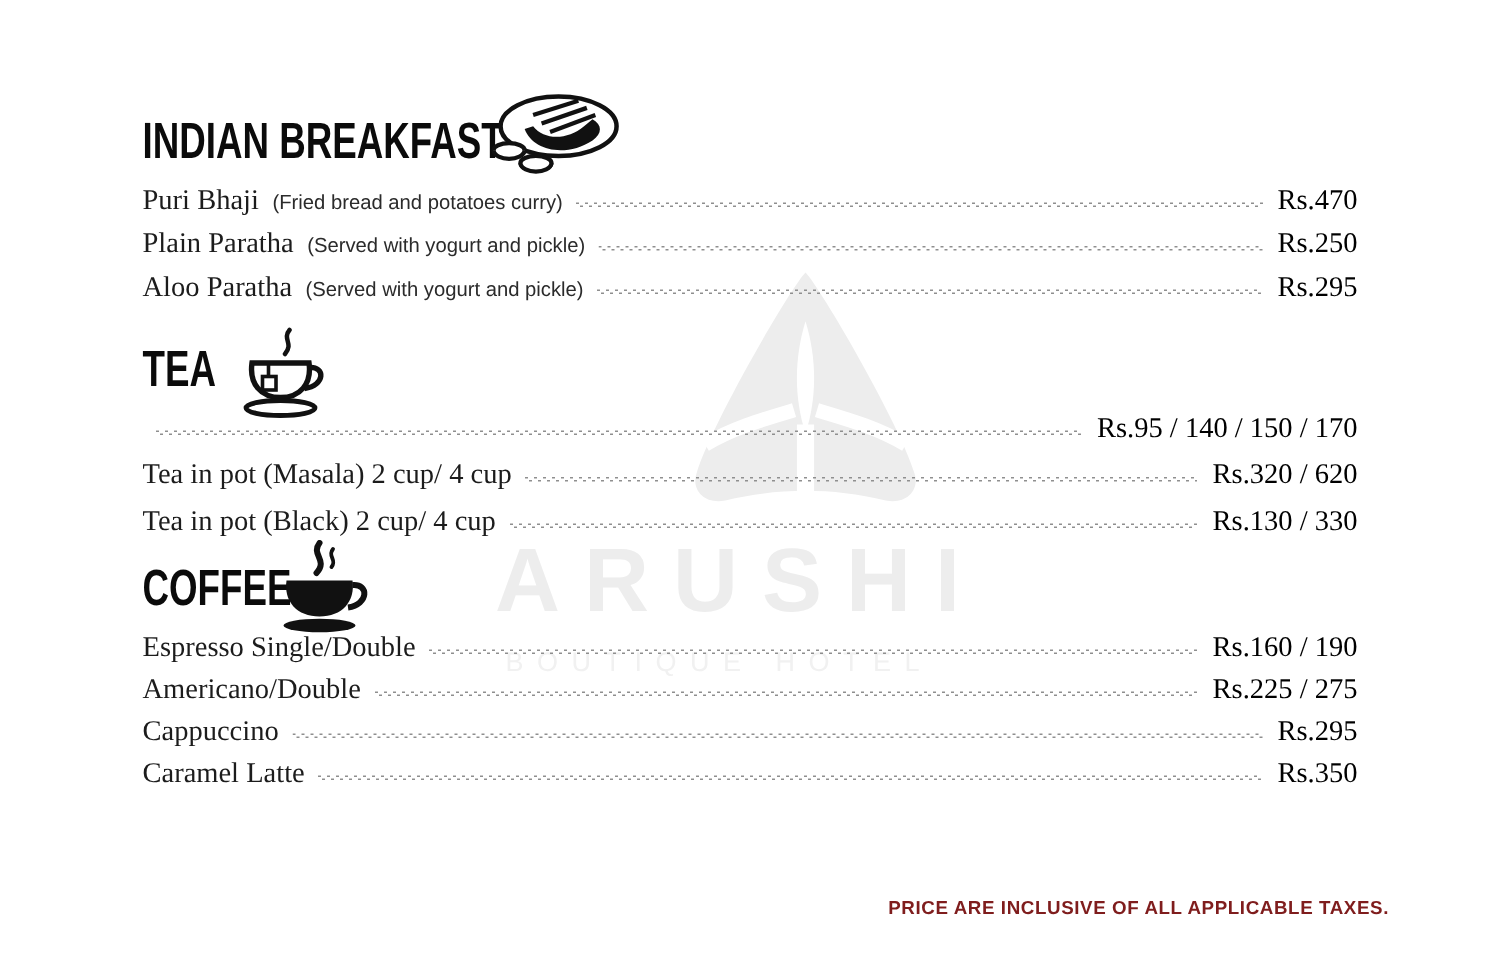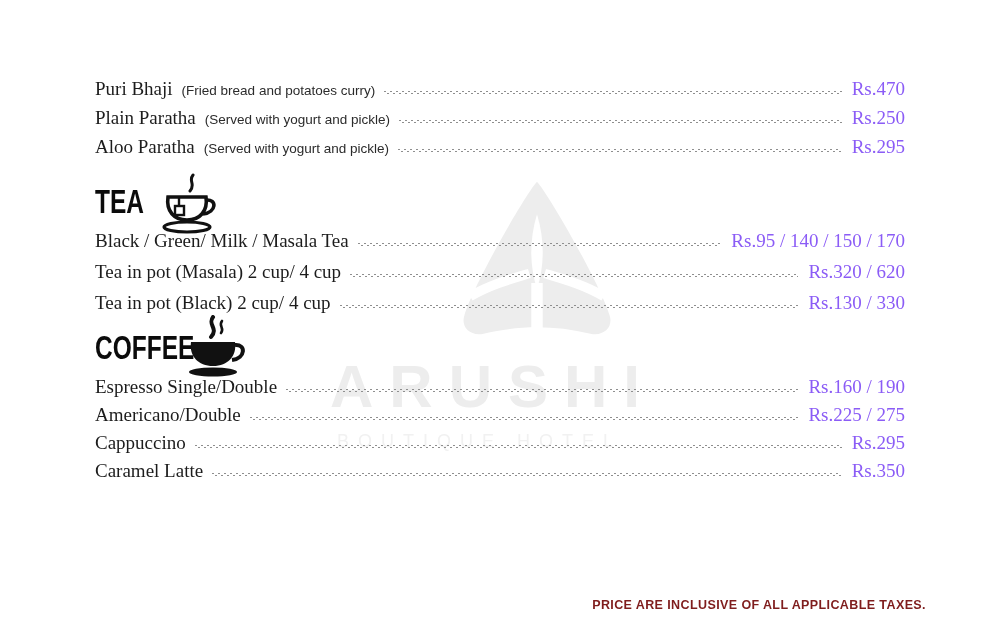--- a/index.html
+++ b/index.html
@@ -35,21 +35,21 @@
   .item-name{font-size:19px;white-space:nowrap;}
   .item-desc{font-family:"Liberation Sans",sans-serif;font-size:13.5px;
              color:#2b2b2b;margin-left:9px;white-space:nowrap;}
   .leader{flex:1;height:4px;margin:0 10px 0 9px;align-self:baseline;margin-bottom:-2px;
           background-image:
             repeating-linear-gradient(90deg,#8f8f8f 0 2px,transparent 2px 6px),
             repeating-linear-gradient(90deg,transparent 0 3px,#8f8f8f 3px 5px,transparent 5px 6px);
           background-size:6px 1px,6px 1px;
           background-position:0 0,0 2px;
           background-repeat:repeat-x,repeat-x;}
-  .item-price{font-size:19px;white-space:nowrap;color:#8b5cf6;}
+  .item-price{font-size:19px;white-space:nowrap;color:#000000;}
 
   
   .footer{position:absolute;right:74px;bottom:26px;z-index:1;
           font-family:"Liberation Sans",sans-serif;font-weight:700;font-size:12.5px;
           letter-spacing:.4px;color:#7f1d1d;}
 </style>
 </head>
 <body>
 
 <div class="page">
@@ -61,20 +61,34 @@
       <path d="M100,112 C100,132 100,152 100,172" stroke="#ffffff" stroke-width="12" fill="none"></path>
       <path d="M92,102 C72,108 50,114 30,126" stroke="#ffffff" stroke-width="10" fill="none"></path>
       <path d="M108,102 C128,108 150,114 170,126" stroke="#ffffff" stroke-width="10" fill="none"></path>
     </svg></span>
     <div class="wm-name">ARUSHI</div>
     <div class="wm-sub">BOUTIQUE HOTEL</div>
   </div>
 
   <div class="menu">
   <div class="section sec-0">
+    <div class="sec-head">
+      <span class="sec-title">INDIAN BREAKFAST</span>
+      <span class="sec-icon"><svg width="95" height="66" viewBox="0 0 100 70">
+      <ellipse cx="52" cy="32" rx="41" ry="21" fill="#fff" stroke="#111" stroke-width="3.2"></ellipse>
+      <path d="M34,24 L66,14" stroke="#111" stroke-width="3" fill="none"></path>
+      <path d="M40,30 L72,19" stroke="#111" stroke-width="3" fill="none"></path>
+      <path d="M46,36 L78,24" stroke="#111" stroke-width="3" fill="none"></path>
+      <path d="M28,34 C34,50 58,54 76,42 C83,37 83,31 76,27 L70,32 C58,42 42,42 34,32 Z" fill="#111"></path>
+      <ellipse cx="17" cy="49" rx="11" ry="5" fill="#fff" stroke="#111" stroke-width="3"></ellipse>
+      <path d="M6,49 C7,57 27,57 28,49" fill="#fff" stroke="#111" stroke-width="3"></path>
+      <ellipse cx="36" cy="58" rx="11" ry="5" fill="#fff" stroke="#111" stroke-width="3"></ellipse>
+      <path d="M25,58 C26,66 46,66 47,58" fill="#fff" stroke="#111" stroke-width="3"></path>
+    </svg></span>
+    </div>
     <div class="rows">
   <div class="row">
     <span class="item-name">Puri Bhaji</span>
     <span class="item-desc">(Fried bread and potatoes curry)</span>
     <span class="leader"></span>
     <span class="item-price">Rs.470</span>
   </div>
 
   <div class="row">
     <span class="item-name">Plain Paratha</span>
@@ -99,21 +113,20 @@
       <path d="M44,2 C39,8 47,11 41,18" fill="none" stroke="#111" stroke-width="3" stroke-linecap="round"></path>
       <path d="M19,24 L57,24 C59,38 51,47 38,47 C25,47 17,38 19,24 Z" fill="#fff" stroke="#111" stroke-width="3.6"></path>
       <path d="M57,27 C68,26 68,39 54,41" fill="none" stroke="#111" stroke-width="3.6"></path>
       <path d="M30,25 L30,33" stroke="#111" stroke-width="2.4"></path>
       <rect x="26" y="33" width="9" height="9" fill="#fff" stroke="#111" stroke-width="2.4"></rect>
       <ellipse cx="38" cy="54" rx="23" ry="5" fill="#fff" stroke="#111" stroke-width="3.2"></ellipse>
     </svg></span>
     </div>
     <div class="rows">
   <div class="row">
-    <span class="item-name">Black / Green/ Milk / Masala Tea</span>
 
     <span class="leader"></span>
     <span class="item-price">Rs.95 / 140 / 150 / 170</span>
   </div>
 
   <div class="row">
     <span class="item-name">Tea in pot (Masala) 2 cup/ 4 cup</span>
 
     <span class="leader"></span>
     <span class="item-price">Rs.320 / 620</span>

